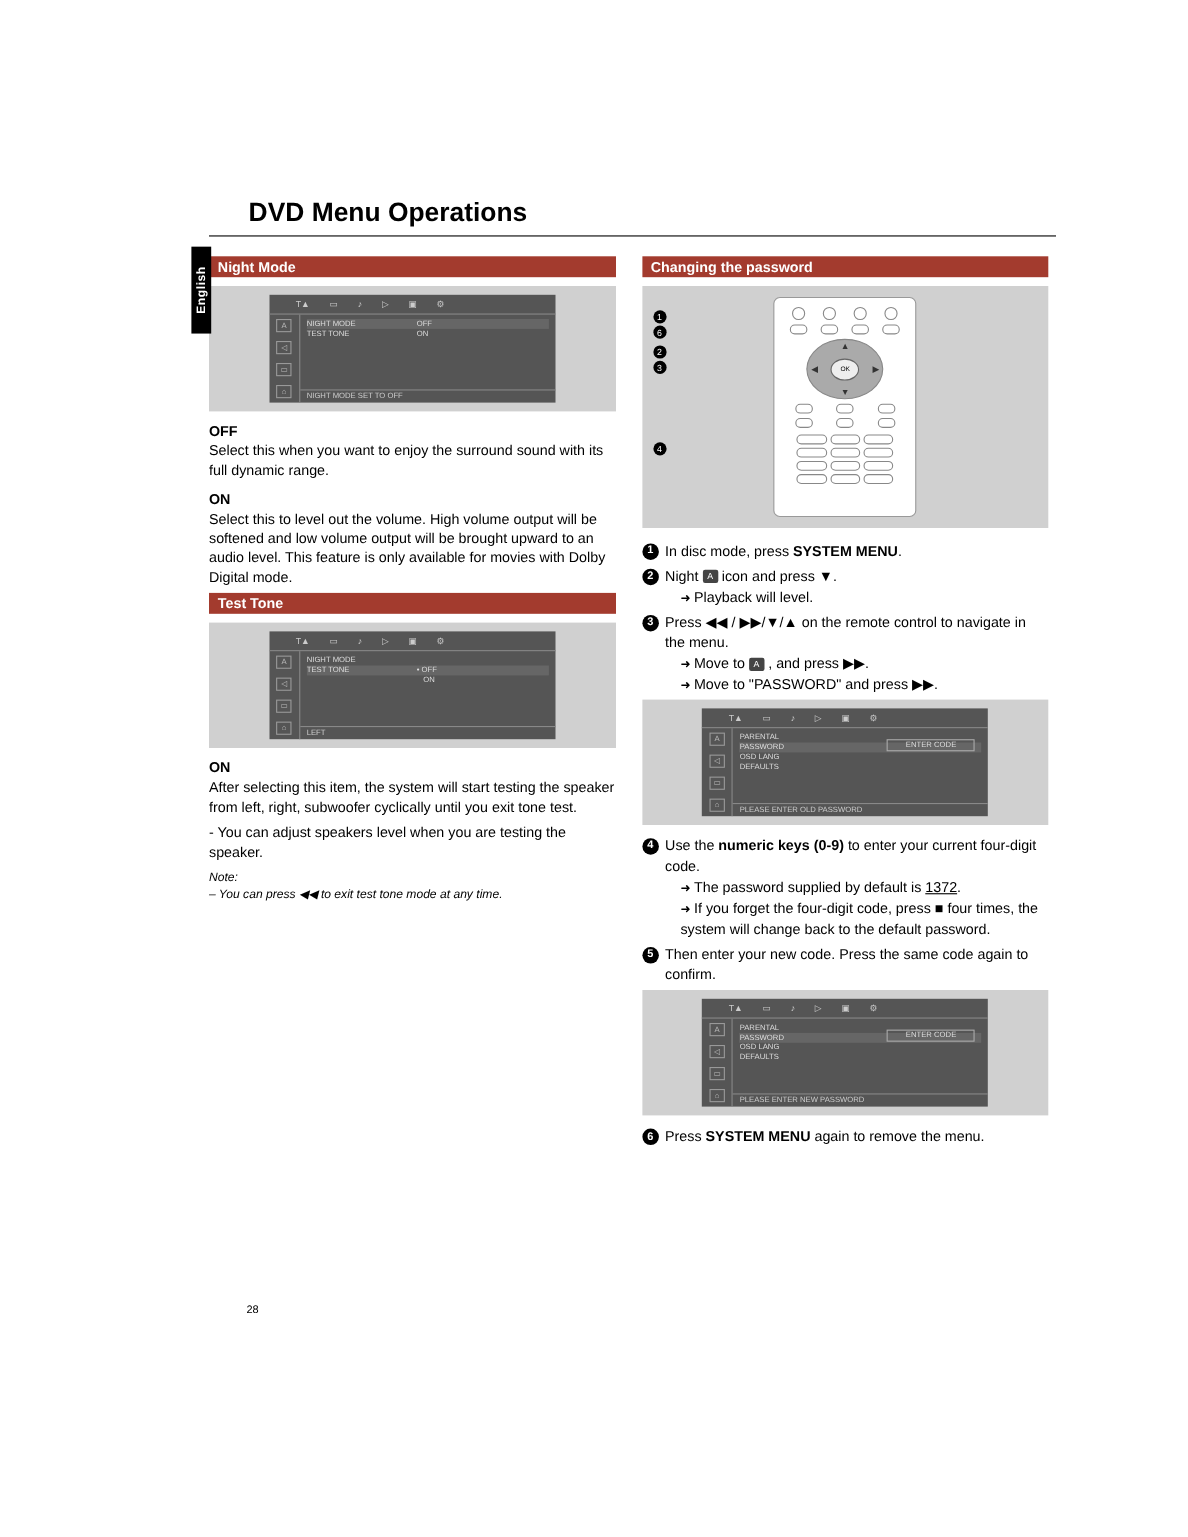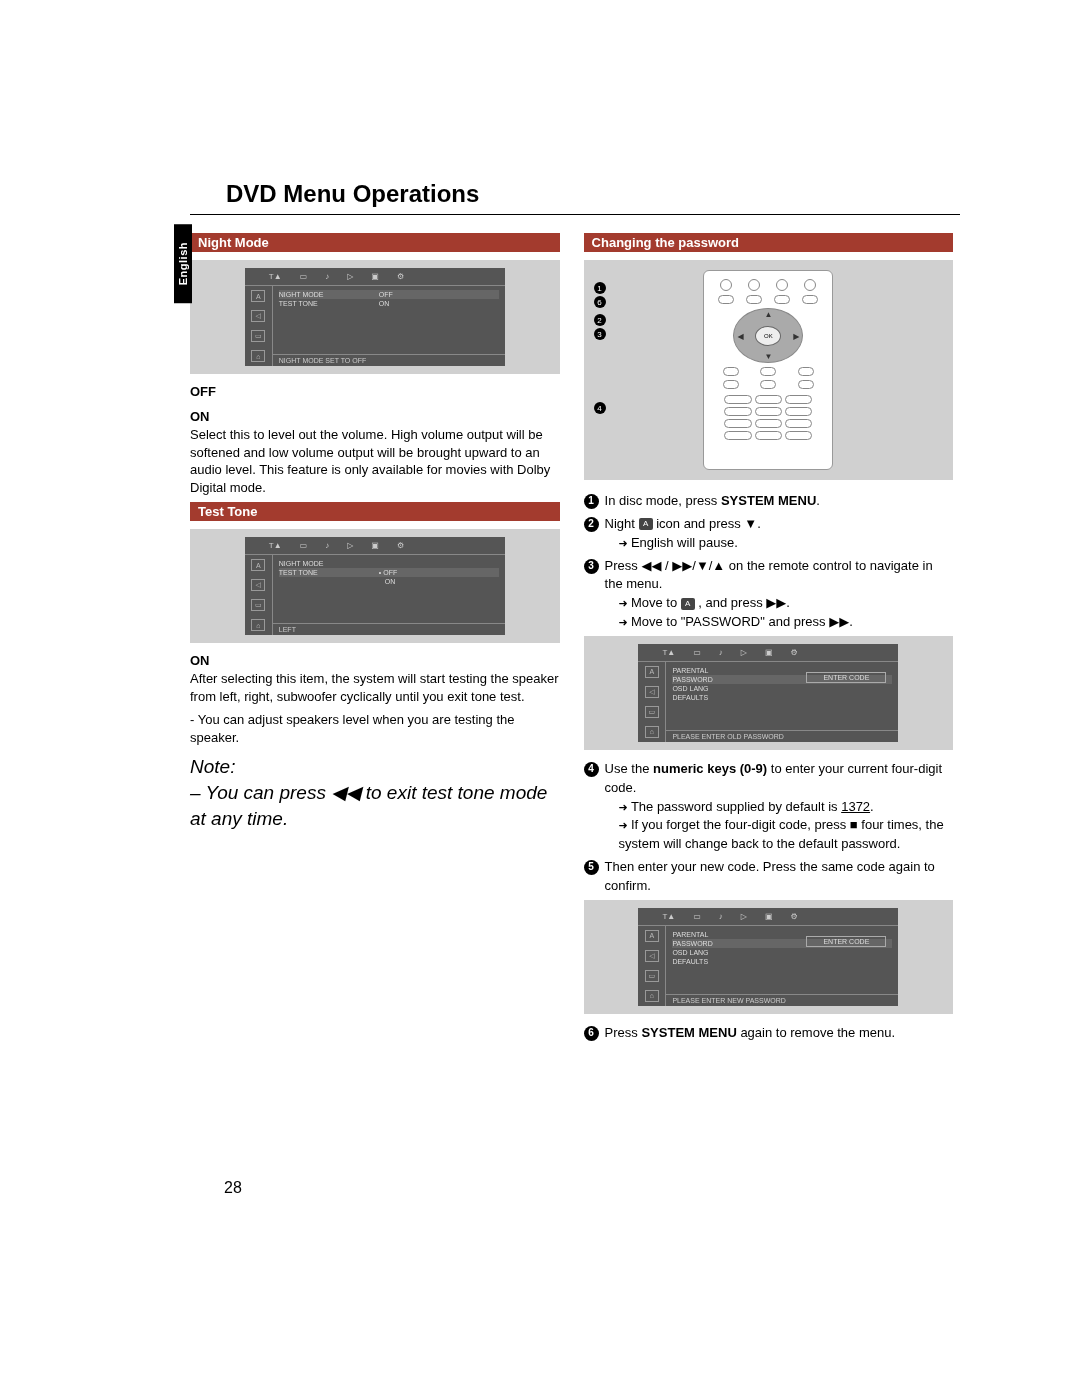--- a/index.html
+++ b/index.html
@@ -27,35 +27,35 @@
   .subtitle { font-weight: bold; font-size: 13px; margin-top: 10px; margin-bottom: 2px; }
   p { font-size: 13px; line-height: 1.35; margin-bottom: 6px; }
   .step-list { list-style: none; padding: 0; }
   .step-list li { display: flex; gap: 6px; font-size: 13px; line-height: 1.45; margin-bottom: 4px; }
   .step-num { background: #000; color: #fff; border-radius: 50%; width: 15px; height: 15px; min-width: 15px; font-size: 10px; display: inline-flex; align-items: center; justify-content: center; font-weight: bold; margin-top: 2px; }
   .step-text { flex: 1; }
   .arrow-sub { padding-left: 14px; display: block; }
   .arrow-sub::before { content: "➜ "; font-size: 11px; }
   .inline-icon { display: inline-block; background: #444; color: #fff; width: 14px; height: 12px; font-size: 8px; text-align: center; line-height: 12px; vertical-align: middle; border-radius: 2px; }
   .bold { font-weight: bold; }
-  .note { font-style: italic; margin-top: 8px; font-size: 19px; }
+  .note { font-style: italic; margin-top: 8px; font-size: 11px; }
   .remote { background: #d0d0d0; padding: 10px 14px; margin-bottom: 12px; display: flex; justify-content: center; position: relative; }
   .remote-body { background: #fff; border: 1px solid #999; width: 130px; height: 200px; border-radius: 6px; padding: 8px; position: relative; }
   .r-row { display: flex; justify-content: space-around; margin-bottom: 4px; }
   .r-btn { border: 1px solid #888; border-radius: 50%; width: 12px; height: 12px; font-size: 6px; }
   .r-btn-pill { border: 1px solid #888; border-radius: 6px; width: 16px; height: 9px; }
   .r-dpad { width: 70px; height: 55px; margin: 4px auto; position: relative; }
   .r-ring { position: absolute; inset: 0; border: 1px solid #888; border-radius: 50% / 50%; background: #aaa; }
   .r-ok { position: absolute; top: 50%; left: 50%; transform: translate(-50%,-50%); width: 26px; height: 20px; border: 1px solid #666; border-radius: 50%; background: #eee; font-size: 6px; display: flex; align-items: center; justify-content: center; }
   .r-arrow { position: absolute; font-size: 8px; color: #333; }
   .r-nums { display: grid; grid-template-columns: repeat(3, 1fr); gap: 3px; margin-top: 6px; padding: 0 12px; }
   .r-num { border: 1px solid #888; border-radius: 8px; height: 9px; font-size: 6px; }
   .callout-left { position: absolute; left: 10px; font-size: 9px; display: flex; flex-direction: column; gap: 2px; }
   .callout-num { background: #000; color: #fff; border-radius: 50%; width: 12px; height: 12px; font-size: 8px; display: inline-flex; align-items: center; justify-content: center; }
-  .page-num { position: absolute; bottom: 200px; left: 224px; font-size: 16px; }
+  .page-num { position: absolute; bottom: 200px; left: 224px; font-size: 10px; }
   .u { text-decoration: underline; }
   .sym { font-family: "Segoe UI Symbol", Arial, sans-serif; }
 </style>
 </head>
 <body>
 
 <div class="page">
   <div class="lang-tab">English</div>
 
   <h1>DVD Menu Operations</h1>
@@ -92,20 +92,21 @@
                   <span class="osd-label">TEST TONE</span>
                   <span class="osd-val" style="margin-left:30px">ON</span>
                 </div>
               <div class="osd-status">NIGHT MODE SET TO OFF</div>
             </div>
           </div>
         </div>
       </div>
 
       <div class="subtitle">OFF</div>
+      <p>Select this when you want to enjoy the surround sound with its full dynamic range.</p>
 
       <div class="subtitle">ON</div>
       <p>Select this to level out the volume. High volume output will be softened and low volume output will be brought upward to an audio level. This feature is only available for movies with Dolby Digital mode.</p>
 
       <div class="section-bar">Test Tone</div>
 
       <div class="osd">
         <div class="osd-inner">
           <div class="osd-top">
             <span>T▲</span>
@@ -214,21 +215,21 @@
       </div>
 
       <ul class="step-list">
         <li>
             <span class="step-num">1</span>
           <span class="step-text"><span>In disc mode, press </span><span class="bold">SYSTEM MENU</span><span>.</span></span>
           </li>
         <li>
             <span class="step-num">2</span>
           <span class="step-text"><span>Night </span><span class="inline-icon">A</span><span> icon and press ▼.</span>
-          <span class="arrow-sub">English will pause.</span></span>
+          <span class="arrow-sub">Playback will level.</span></span>
           </li>
         <li>
             <span class="step-num">3</span>
           <span class="step-text"><span>Press </span><span class="sym">◀◀ / ▶▶/▼/▲</span><span> on the remote control to navigate in the menu.</span>
           <span class="arrow-sub"><span>Move to </span><span class="inline-icon">A</span><span> , and press ▶▶.</span></span>
           <span class="arrow-sub">Move to "PASSWORD" and press ▶▶.</span></span>
           </li>
       </ul>
 
       <div class="osd">

